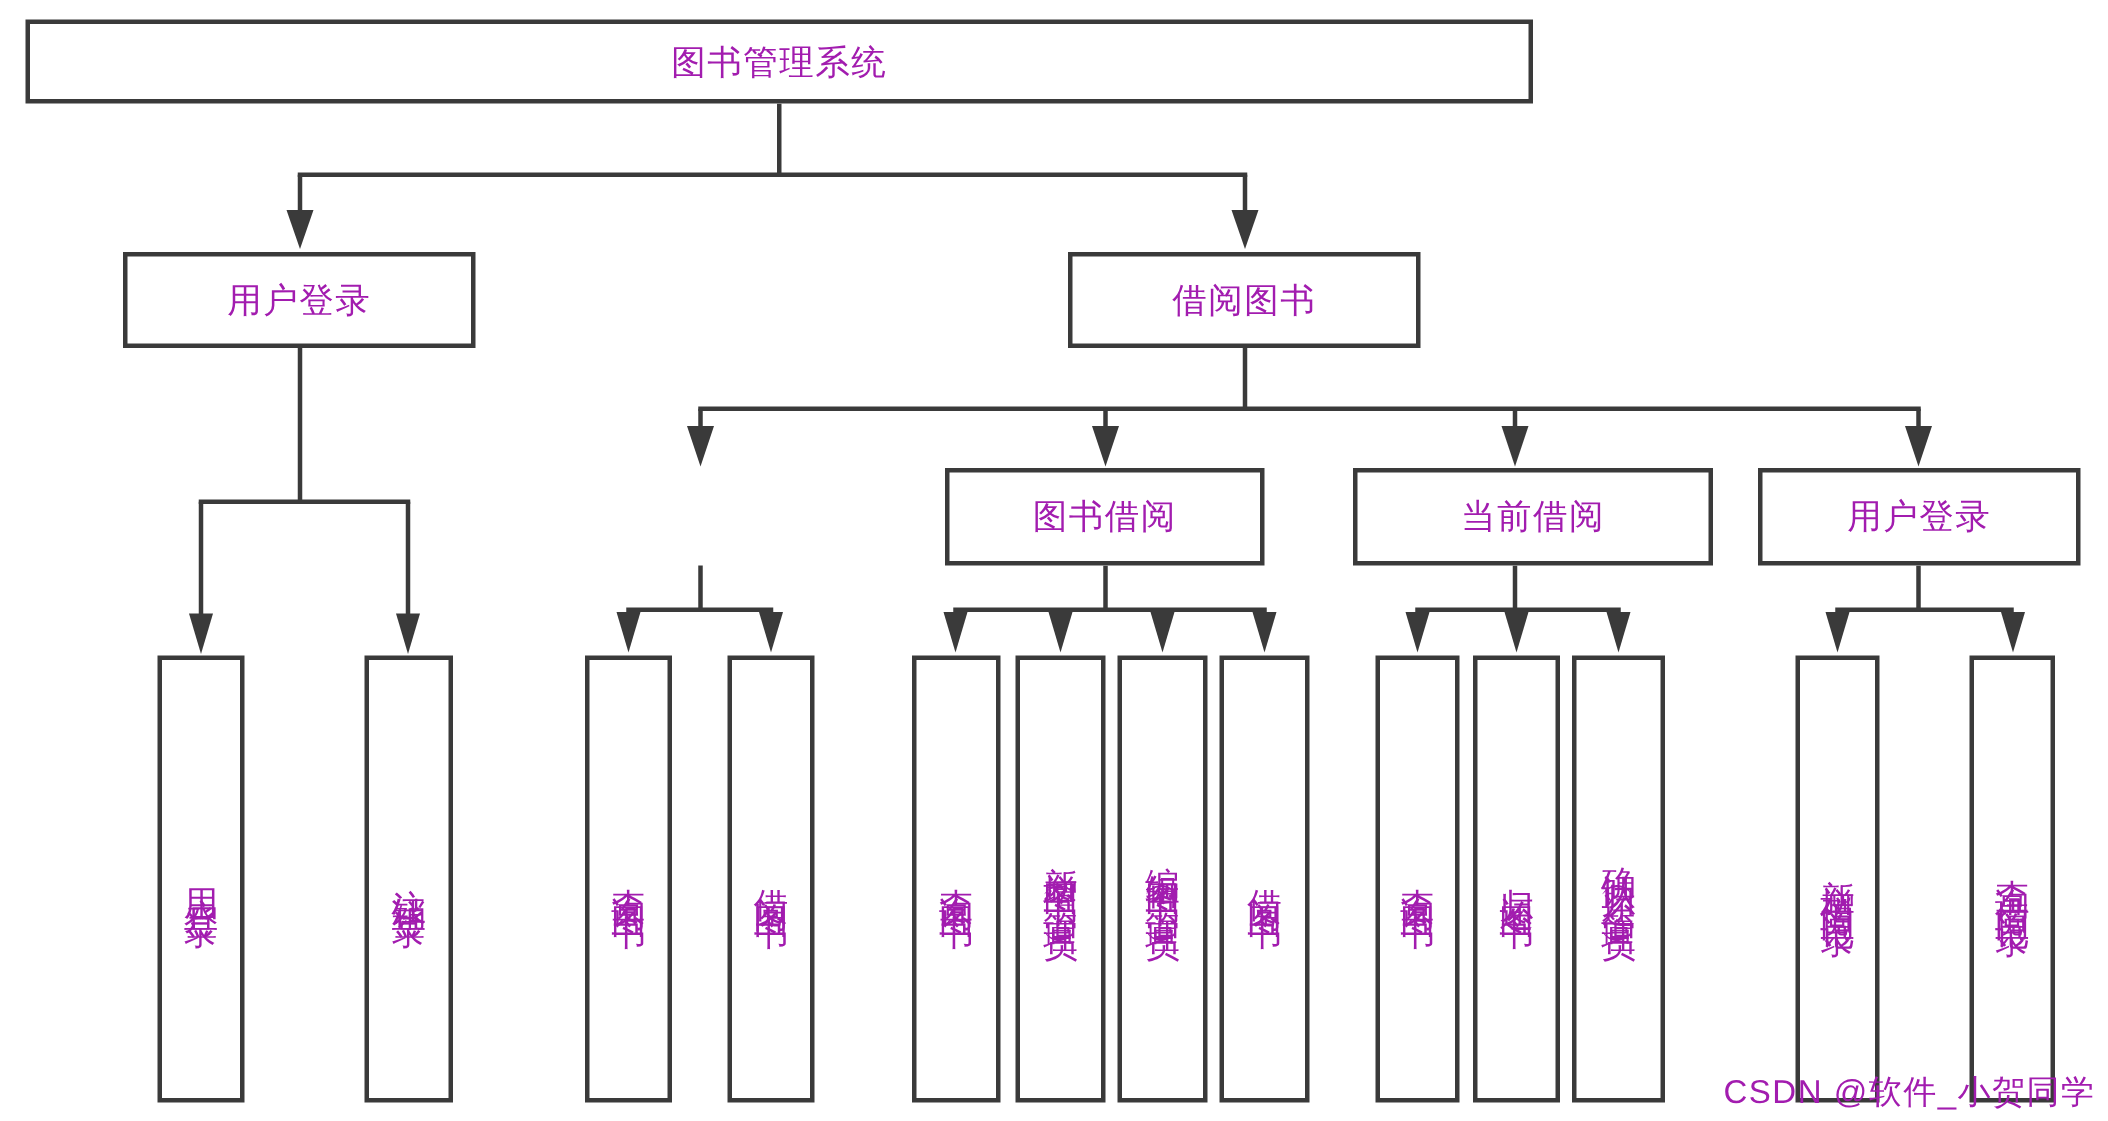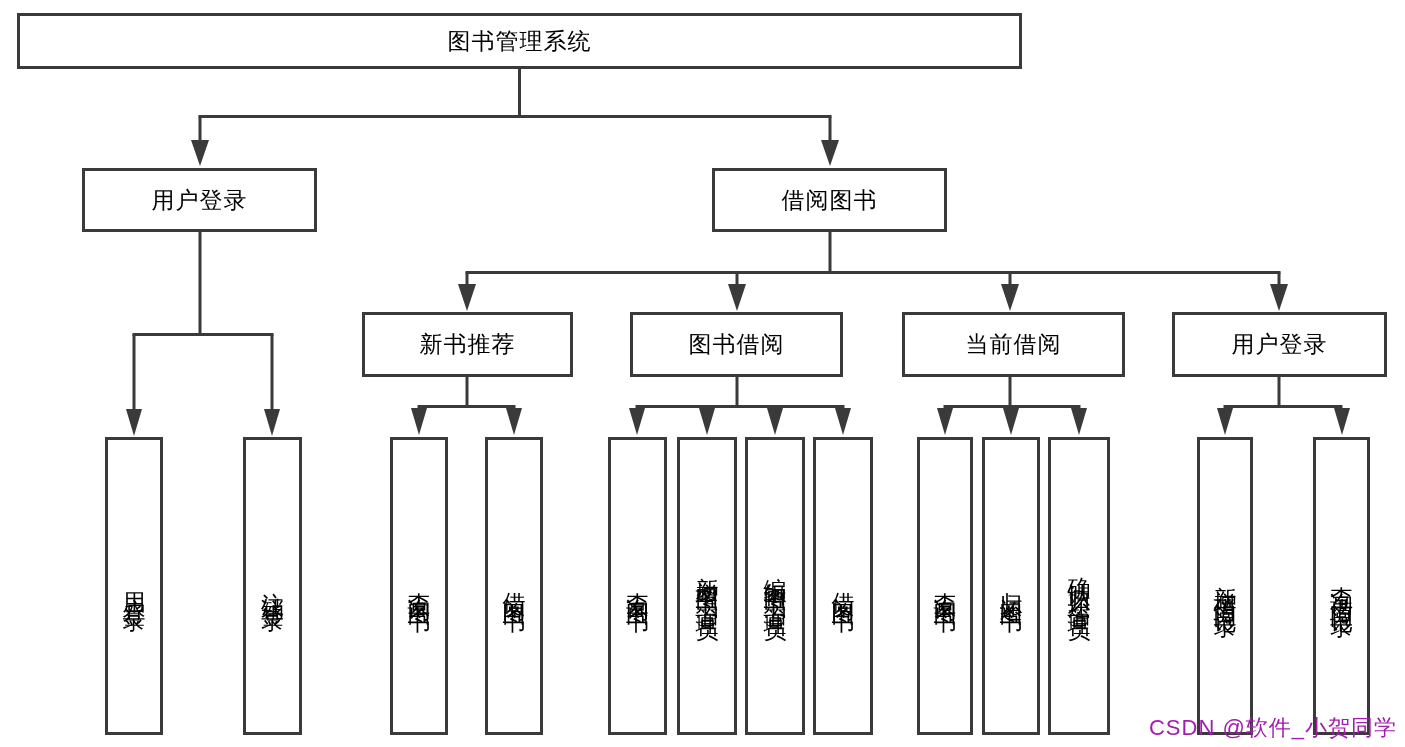--- a/index.html
+++ b/index.html
@@ -22,21 +22,21 @@
     pointer-events: none;
   }
   .hbox, .vbox {
     position: absolute;
     box-sizing: border-box;
     background: #ffffff;
     border: 3px solid #3a3a3a;
     display: flex;
     align-items: center;
     justify-content: center;
-    color: #000000;
+    color: #a21caf;
     font-size: 23px;
     letter-spacing: 1px;
   }
   .vbox .vtext {
     writing-mode: vertical-rl;
     text-orientation: mixed;
     line-height: 1;
     letter-spacing: 6px;
     white-space: nowrap;
   }
@@ -127,27 +127,24 @@
     <span>图书管理系统</span>
   </div>
 
   <div class="hbox" style="left:82px; top:168px; width:235px; height:64px;">
     <span>用户登录</span>
   </div>
   <div class="hbox" style="left:712px; top:168px; width:235px; height:64px;">
     <span>借阅图书</span>
   </div>
 
-  <div class="hbox" style="left:362px; top:312px; width:211px; height:65px;">
-    <span>新书推荐</span>
-  </div>
   <div class="hbox" style="left:630px; top:312px; width:213px; height:65px;align-items:center;">
     <span>图书借阅</span>
   </div>
-  <div class="hbox" style="left:902px; top:312px; width:223px; height:65px;">
+  <div class="hbox" style="left:902px; top:312px; width:240px; height:65px;">
     <span>当前借阅</span>
   </div>
   <div class="hbox" style="left:1172px; top:312px; width:215px; height:65px;">
     <span>用户登录</span>
   </div>
 
   <div class="vbox" style="left:105px; top:437px; width:58px; height:298px;">
     <span class="vtext">用户登录</span>
   </div>
   <div class="vbox" style="left:243px; top:437px; width:59px; height:298px;">

